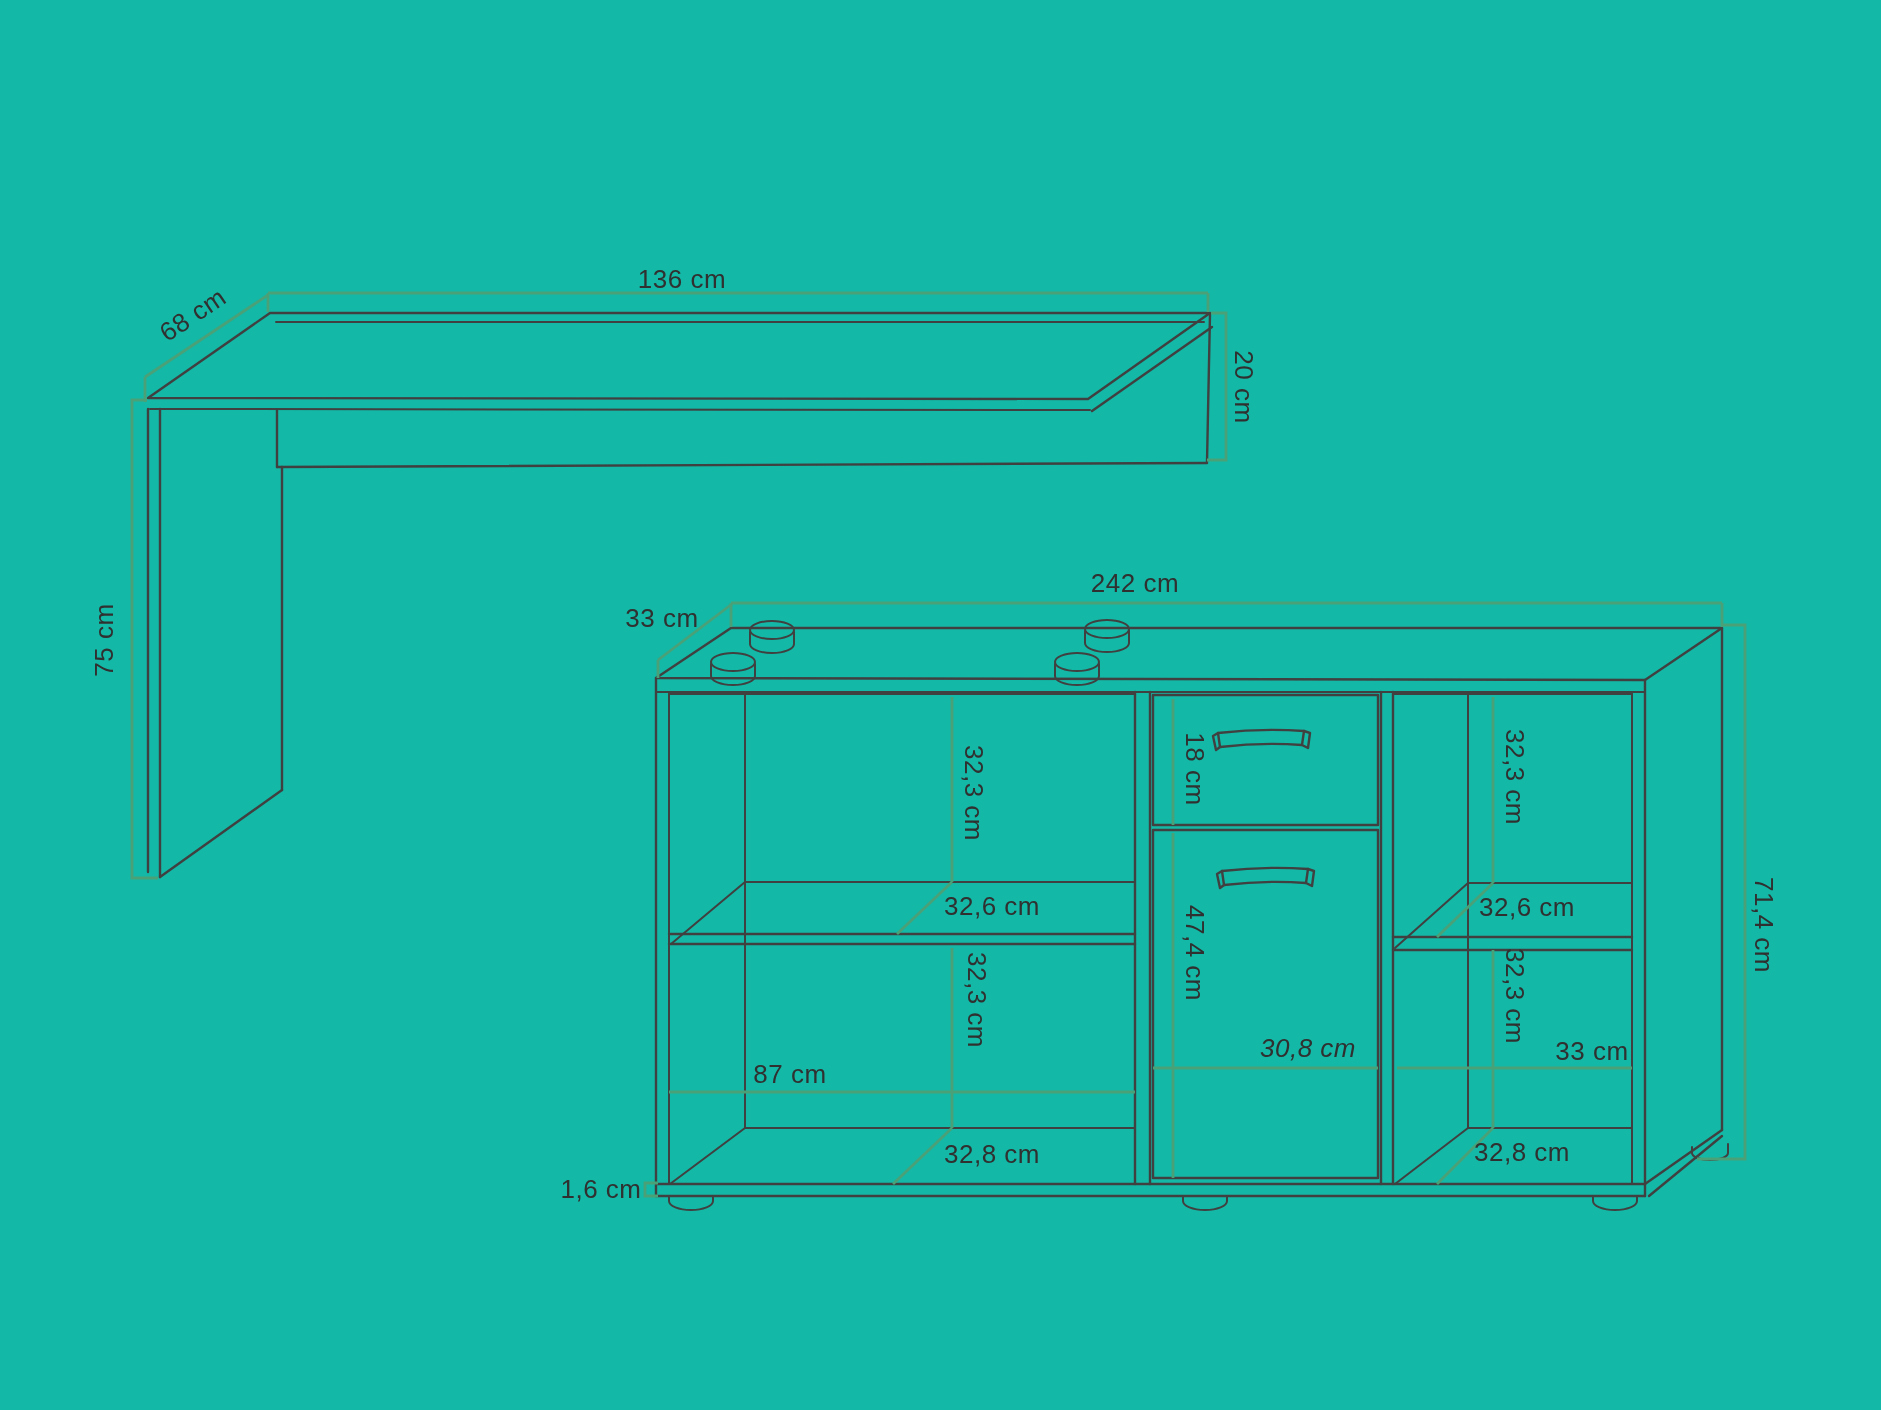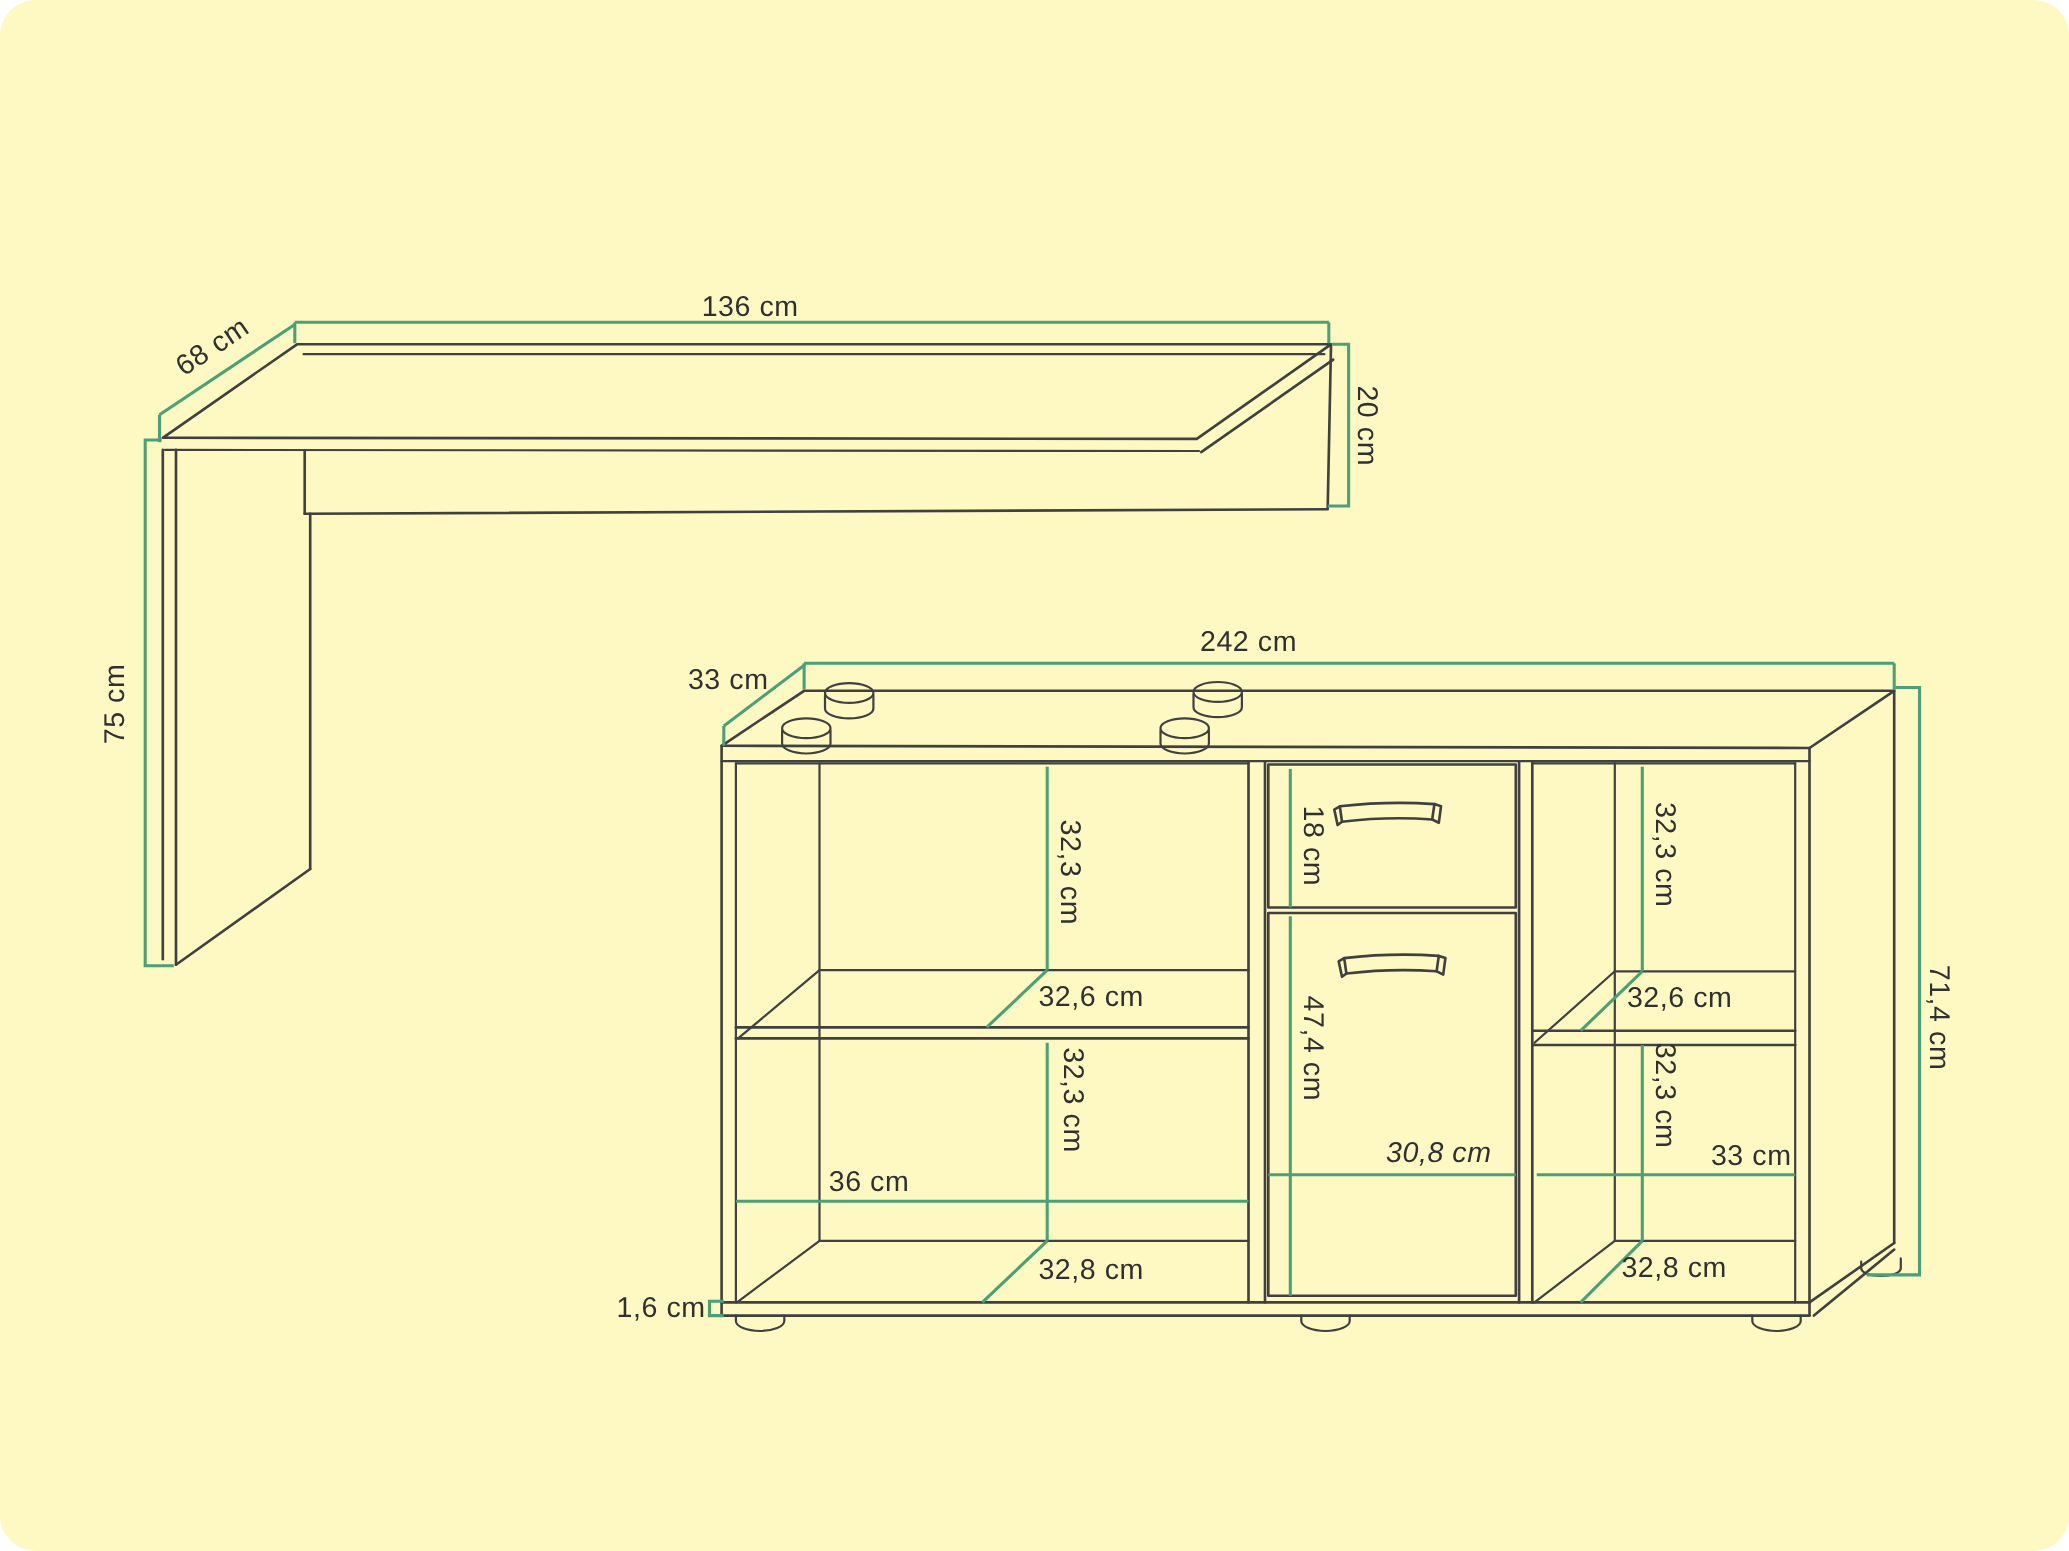--- a/index.html
+++ b/index.html
@@ -22,21 +22,21 @@
     white-space:nowrap;
     transform:translate(-50%,-50%);
   }
   .rot90{transform:translate(-50%,-50%) rotate(90deg);}
   .rotm90{transform:translate(-50%,-50%) rotate(-90deg);}
   .rotdepth{transform:translate(-50%,-50%) rotate(-34deg);}
 </style>
 </head>
 <body>
 
-<div id="stage" style="--accent: #4aa178; --line: #404040; --text: #303030; background: #fef9c3; border-radius: 32px;">
+<div id="stage" style="--accent: #4aa178; --line: #404040; --text: #303030; background: #14b8a6;">
 
   <svg id="drawing" width="1881" height="1410" viewBox="0 0 1881 1410">
 
     <g>
 
       <path class="edge" d="M148,398 L270,313 L1210,313 L1088,399 Z"></path>
 
       <path class="edge thin" d="M276,322 L1204,322"></path>
 
       <path class="edge thin" d="M150,409 L1090,410"></path>
@@ -193,21 +193,21 @@
   <div class="dim-label rot90" style="left:1243px;top:387px;">20 cm</div>
   <div class="dim-label rotm90" style="left:104px;top:640px;">75 cm</div>
 
   <div class="dim-label" style="left:1135px;top:583px;">242 cm</div>
   <div class="dim-label" style="left:662px;top:618px;">33 cm</div>
   <div class="dim-label rot90" style="left:1763px;top:925px;">71,4 cm</div>
 
   <div class="dim-label rot90" style="left:973px;top:793px;">32,3 cm</div>
   <div class="dim-label" style="left:992px;top:906px;">32,6 cm</div>
   <div class="dim-label rot90" style="left:976px;top:1000px;">32,3 cm</div>
-  <div class="dim-label" style="left:790px;top:1074px;">36 cm</div>
+  <div class="dim-label" style="left:790px;top:1074px;">87 cm</div>
   <div class="dim-label" style="left:992px;top:1154px;">32,8 cm</div>
 
   <div class="dim-label rot90" style="left:1194px;top:769px;">18 cm</div>
   <div class="dim-label rot90" style="left:1194px;top:953px;">47,4 cm</div>
   <div class="dim-label" style="left:1308px;top:1048px;font-style:italic;">30,8 cm</div>
 
   <div class="dim-label rot90" style="left:1514px;top:777px;">32,3 cm</div>
   <div class="dim-label" style="left:1527px;top:907px;">32,6 cm</div>
   <div class="dim-label rot90" style="left:1514px;top:996px;">32,3 cm</div>
   <div class="dim-label" style="left:1592px;top:1051px;">33 cm</div>

